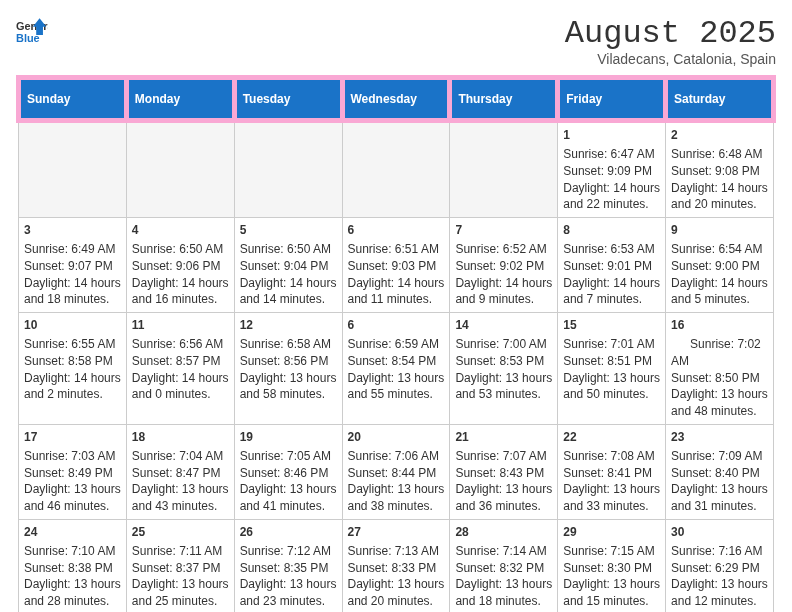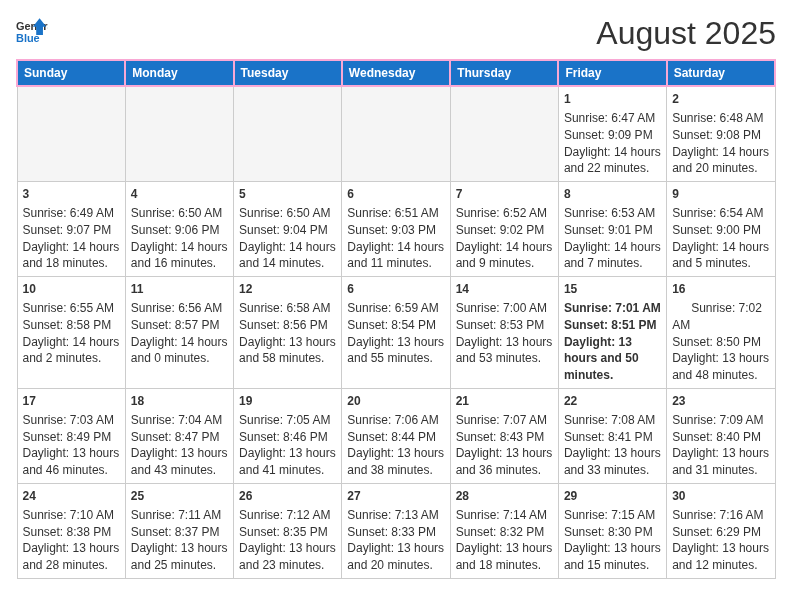--- a/index.html
+++ b/index.html
@@ -26,38 +26,39 @@
       height: 28px;
     }
     .title-area {
       text-align: right;
     }
     .month-title {
       font-size: 32px;
       font-weight: normal;
       color: #333;
       line-height: 1.1;
+      font-family: Liberation Mono, monospace;
     }
     .location-title {
       font-size: 14px;
       color: #555;
     }
     .calendar-table {
       width: 100%;
       border-collapse: collapse;
       border: 1px solid #ccc;
     }
     .calendar-table th {
       background-color: #1a73c8;
       color: #fff;
       font-size: 12px;
       font-weight: bold;
-      padding: 5px 6px;
+      padding: 12px 6px;
       text-align: left;
-      border: 2px solid #f9a8d4;
+      border: 5px solid #f9a8d4;
     }
     .calendar-table td {
       vertical-align: top;
       border: 1px solid #ccc;
       padding: 4px 5px;
       width: 108px;
       min-height: 72px;
       font-size: 9.5px;
       color: #333;
       line-height: 1.4;
@@ -84,20 +85,21 @@
   <div class="header-area">
     <div class="logo">
       <svg class="logo-icon" viewBox="0 0 38 32" xmlns="http://www.w3.org/2000/svg">
         <text x="0" y="16" font-size="13" font-weight="bold" fill="#333" font-family="Arial">General</text>
         <text x="0" y="30" font-size="13" font-weight="bold" fill="#1a73c8" font-family="Arial">Blue</text>
         <polygon points="28,2 36,12 32,12 32,22 24,22 24,12 20,12" fill="#1a73c8"></polygon>
       </svg>
     </div>
     <div class="title-area">
       <div class="month-title">August 2025</div>
+      <div class="location-title">Viladecans, Catalonia, Spain</div>
     </div>
   </div>
 
   <table class="calendar-table">
     <thead>
       <tr>
         <th>Sunday</th>
         <th>Monday</th>
         <th>Tuesday</th>
         <th>Wednesday</th>
@@ -152,21 +154,21 @@
 Daylight: 14 hours and 0 minutes.</span></td>
           <td><span class="day-number">12</span><span class="day-info" style="white-space: pre-line;">Sunrise: 6:58 AM
 Sunset: 8:56 PM
 Daylight: 13 hours and 58 minutes.</span></td>
           <td><span class="day-number">6</span><span class="day-info" style="white-space: pre-line;">Sunrise: 6:59 AM
 Sunset: 8:54 PM
 Daylight: 13 hours and 55 minutes.</span></td>
           <td><span class="day-number">14</span><span class="day-info" style="white-space: pre-line;">Sunrise: 7:00 AM
 Sunset: 8:53 PM
 Daylight: 13 hours and 53 minutes.</span></td>
-          <td><span class="day-number">15</span><span class="day-info" style="white-space: pre-line; font-weight: bold;">Sunrise: 7:01 AM
+          <td><span class="day-number">15</span><span class="day-info" style="white-space: pre-line;">Sunrise: 7:01 AM
 Sunset: 8:51 PM
 Daylight: 13 hours and 50 minutes.</span></td>
           <td><span class="day-number">16</span><span class="day-info" style="white-space: pre-line; margin-left: 19px;">Sunrise: 7:02 AM
 Sunset: 8:50 PM
 Daylight: 13 hours and 48 minutes.</span></td>
         </tr>
         <tr>
           <td><span class="day-number">17</span><span class="day-info" style="white-space: pre-line;">Sunrise: 7:03 AM
 Sunset: 8:49 PM
 Daylight: 13 hours and 46 minutes.</span></td>

